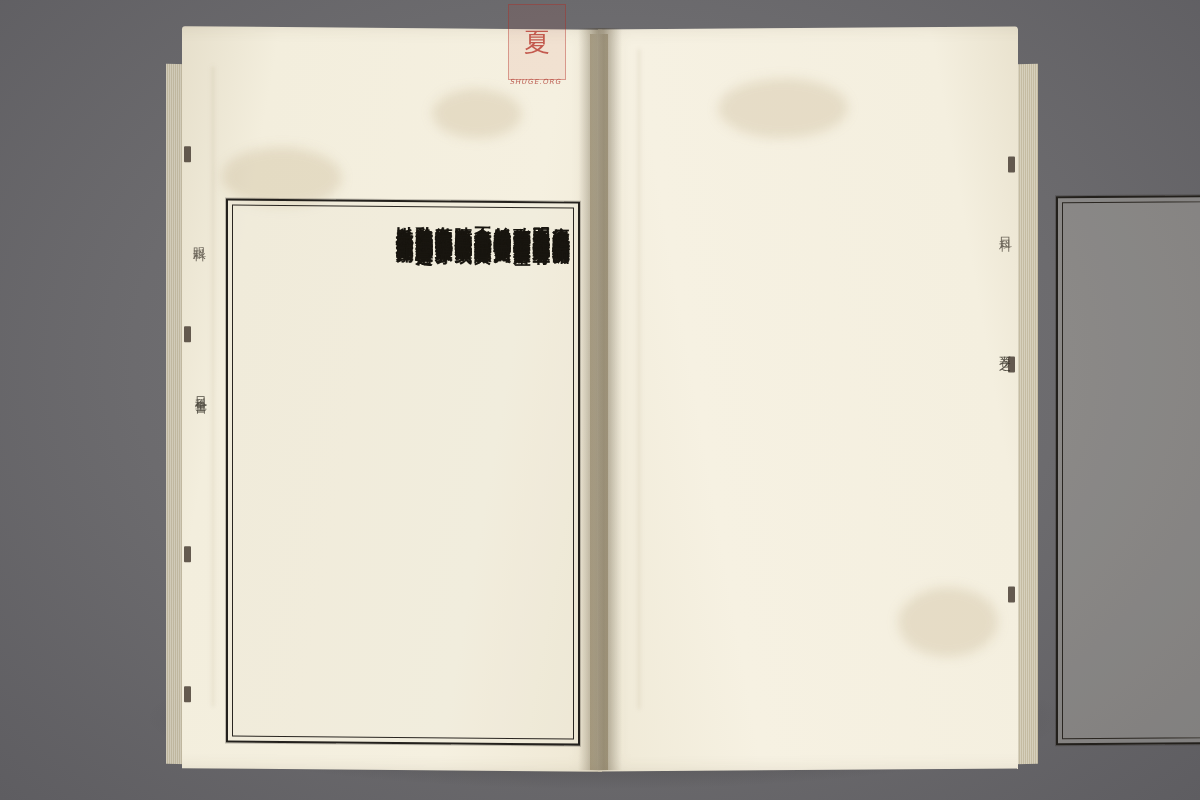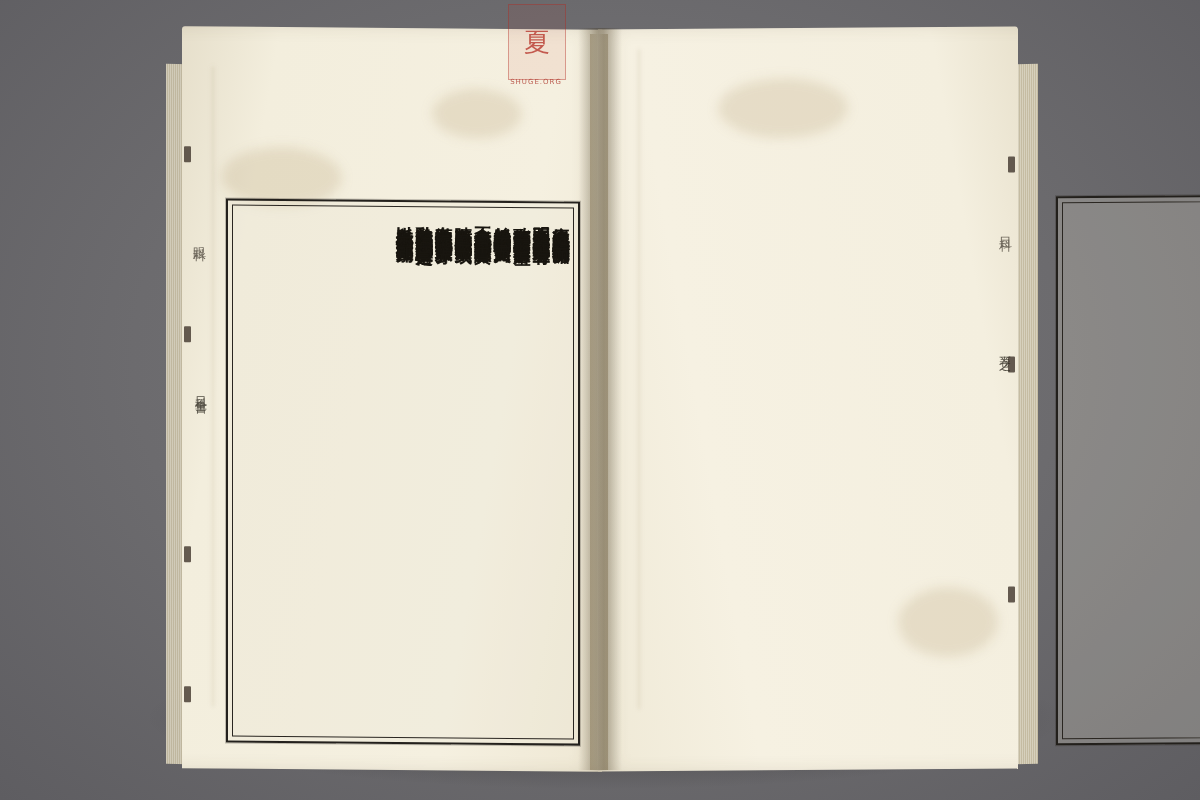--- a/index.html
+++ b/index.html
@@ -180,20 +180,21 @@
   .seal-caption {
     position: absolute;
     left: 500px;
     top: 78px;
     width: 72px;
     text-align: center;
     font-family: "DejaVu Sans", sans-serif;
     font-size: 7px;
     color: rgba(170,45,35,0.75);
     letter-spacing: 1px;
+    font-style: italic;
   }
 
   
   .stain {
     position: absolute;
     border-radius: 50%;
     background: rgba(150,120,60,0.16);
     filter: blur(6px);
     pointer-events: none;
   }

